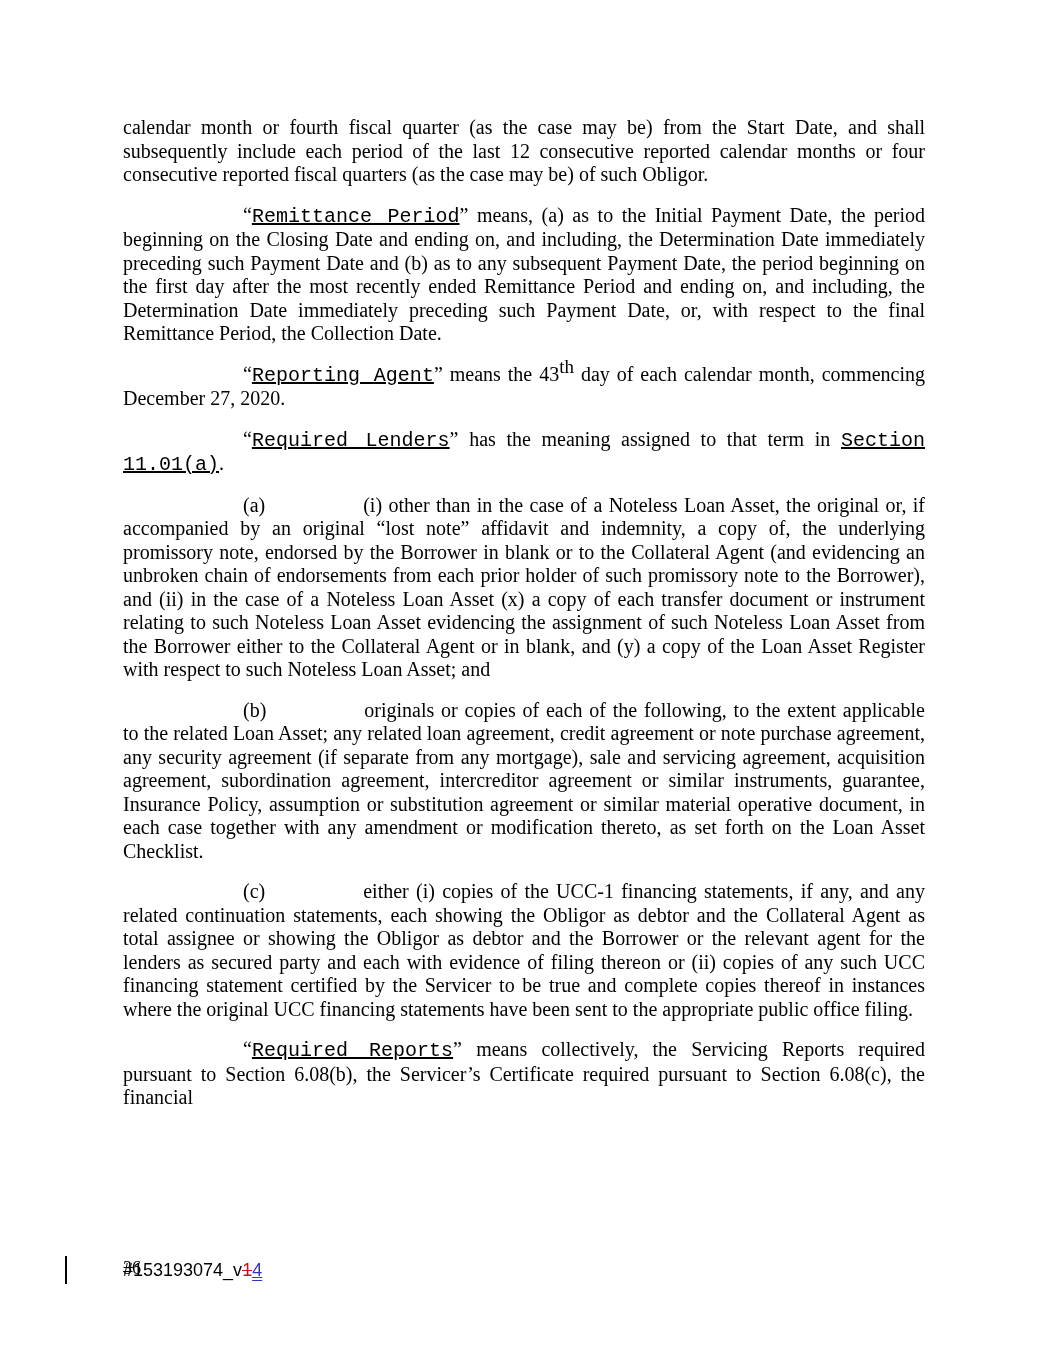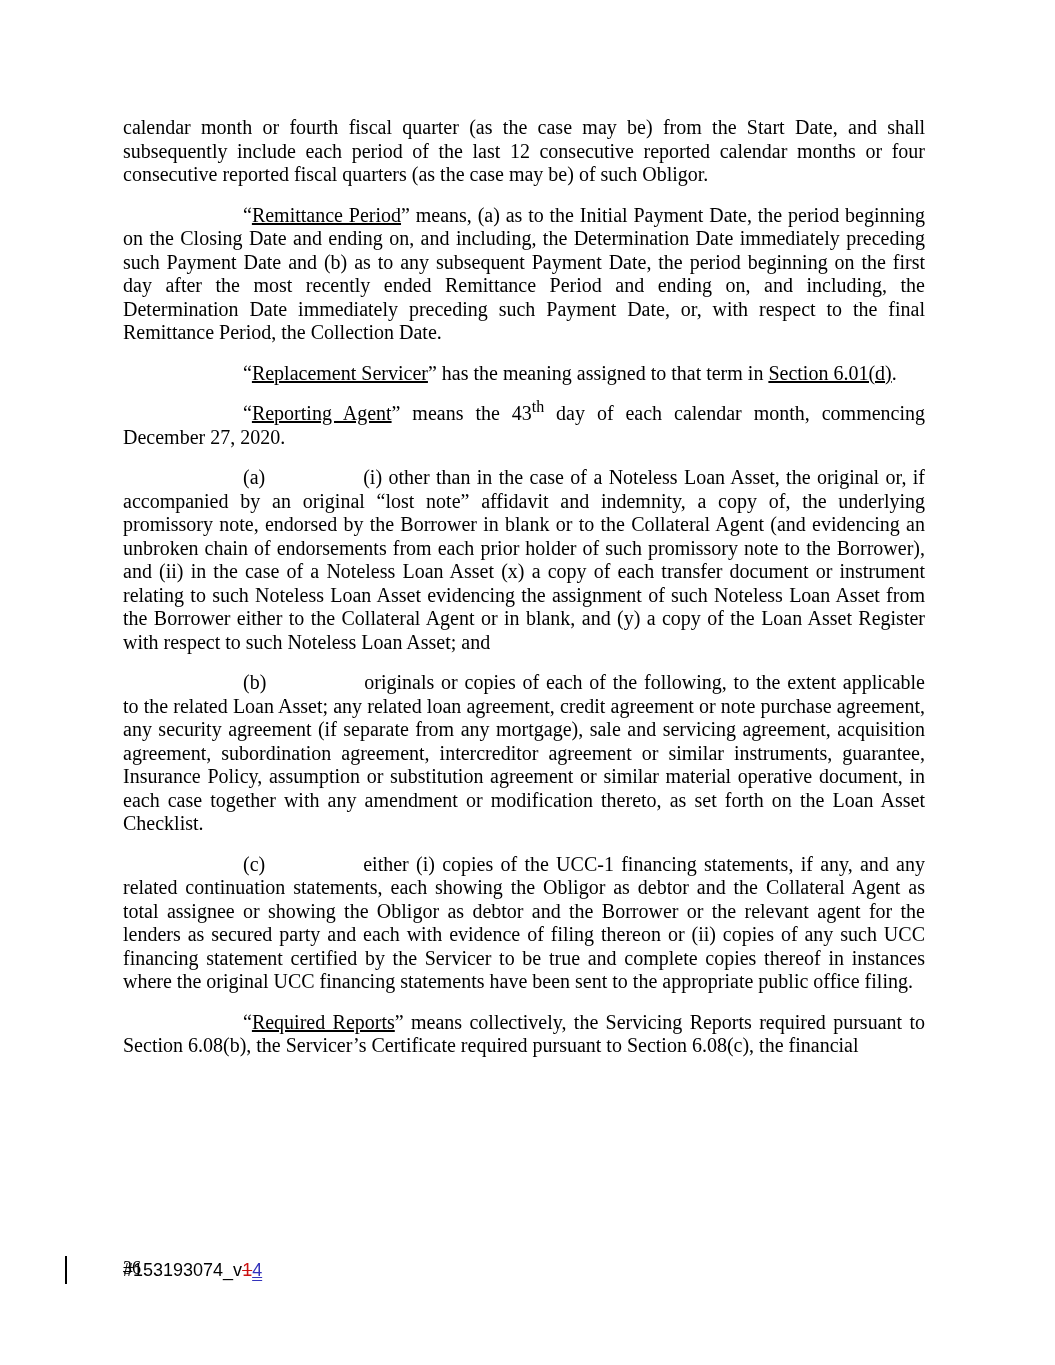--- a/index.html
+++ b/index.html
@@ -25,24 +25,24 @@
     left: 123px;
     width: 802px;
   }
   p.para {
     margin: 0 0 17px 0;
     font-size: 20px;
     line-height: 23.5px;
     text-align: justify;
   }
   p.para.indent { text-indent: 120px; }
-  .defined-term { text-decoration: underline; }
+  .defined-term { text-decoration: underline; font-family: Liberation Mono, monospace; }
   .tab { display: inline-block; width: 98px; }
   sup.ord {
-    font-size: 16px;
+    font-size: 19px;
     vertical-align: super;
     line-height: 0;
   }
   .page-footer {
     position: absolute;
     top: 1258px;
     left: 123px;
     width: 802px;
     height: 30px;
   }
@@ -80,22 +80,22 @@
     height: 28px;
     background: var(--text);
   }
 </style>
 </head>
 <body>
 
 <div class="page-content">
     <p class="para"><span>calendar month or fourth fiscal quarter (as the case may be) from the Start Date, and shall subsequently include each period of the last 12 consecutive reported calendar months or four consecutive reported fiscal quarters (as the case may be) of such Obligor.</span></p>
     <p class="para indent"><span>“</span><span class="defined-term">Remittance Period</span><span>” means, (a) as to the Initial Payment Date, the period beginning on the Closing Date and ending on, and including, the Determination Date immediately preceding such Payment Date and (b) as to any subsequent Payment Date, the period beginning on the first day after the most recently ended Remittance Period and ending on, and including, the Determination Date immediately preceding such Payment Date, or, with respect to the final Remittance Period, the Collection Date.</span></p>
-    <p class="para indent"><span>“</span><span class="defined-term">Replacement Servicer</span><span>” has the meaning assigned to that term in </span><span class="defined-term">Section 6.01(d)</span><span>.</span></p>
     <p class="para indent"><span>“</span><span class="defined-term">Reporting Agent</span><span>” means the 43</span><sup class="ord">th</sup><span> day of each calendar month, commencing December 27, 2020.</span></p>
+    <p class="para indent"><span>“</span><span class="defined-term">Required Lenders</span><span>” has the meaning assigned to that term in </span><span class="defined-term">Section 11.01(a)</span><span>.</span></p>
     <p class="para indent"><span>(a)</span><span class="tab"></span><span>(i) other than in the case of a Noteless Loan Asset, the original or, if accompanied by an original “lost note” affidavit and indemnity, a copy of, the underlying promissory note, endorsed by the Borrower in blank or to the Collateral Agent (and evidencing an unbroken chain of endorsements from each prior holder of such promissory note to the Borrower), and (ii) in the case of a Noteless Loan Asset (x) a copy of each transfer document or instrument relating to such Noteless Loan Asset evidencing the assignment of such Noteless Loan Asset from the Borrower either to the Collateral Agent or in blank, and (y) a copy of the Loan Asset Register with respect to such Noteless Loan Asset; and</span></p>
     <p class="para indent"><span>(b)</span><span class="tab"></span><span>originals or copies of each of the following, to the extent applicable to the related Loan Asset; any related loan agreement, credit agreement or note purchase agreement, any security agreement (if separate from any mortgage), sale and servicing agreement, acquisition agreement, subordination agreement, intercreditor agreement or similar instruments, guarantee, Insurance Policy, assumption or substitution agreement or similar material operative document, in each case together with any amendment or modification thereto, as set forth on the Loan Asset Checklist.</span></p>
     <p class="para indent"><span>(c)</span><span class="tab"></span><span>either (i) copies of the UCC-1 financing statements, if any, and any related continuation statements, each showing the Obligor as debtor and the Collateral Agent as total assignee or showing the Obligor as debtor and the Borrower or the relevant agent for the lenders as secured party and each with evidence of filing thereon or (ii) copies of any such UCC financing statement certified by the Servicer to be true and complete copies thereof in instances where the original UCC financing statements have been sent to the appropriate public office filing.</span></p>
     <p class="para indent"><span>“</span><span class="defined-term">Required Reports</span><span>” means collectively, the Servicing Reports required pursuant to Section 6.08(b), the Servicer’s Certificate required pursuant to Section 6.08(c), the financial</span></p>
   </div>
 
 <div class="change-bar"></div>
 
 <div class="page-footer">
   <div class="doc-id"><span>#153193074_v</span><span class="del">1</span><span class="ins">4</span></div>

